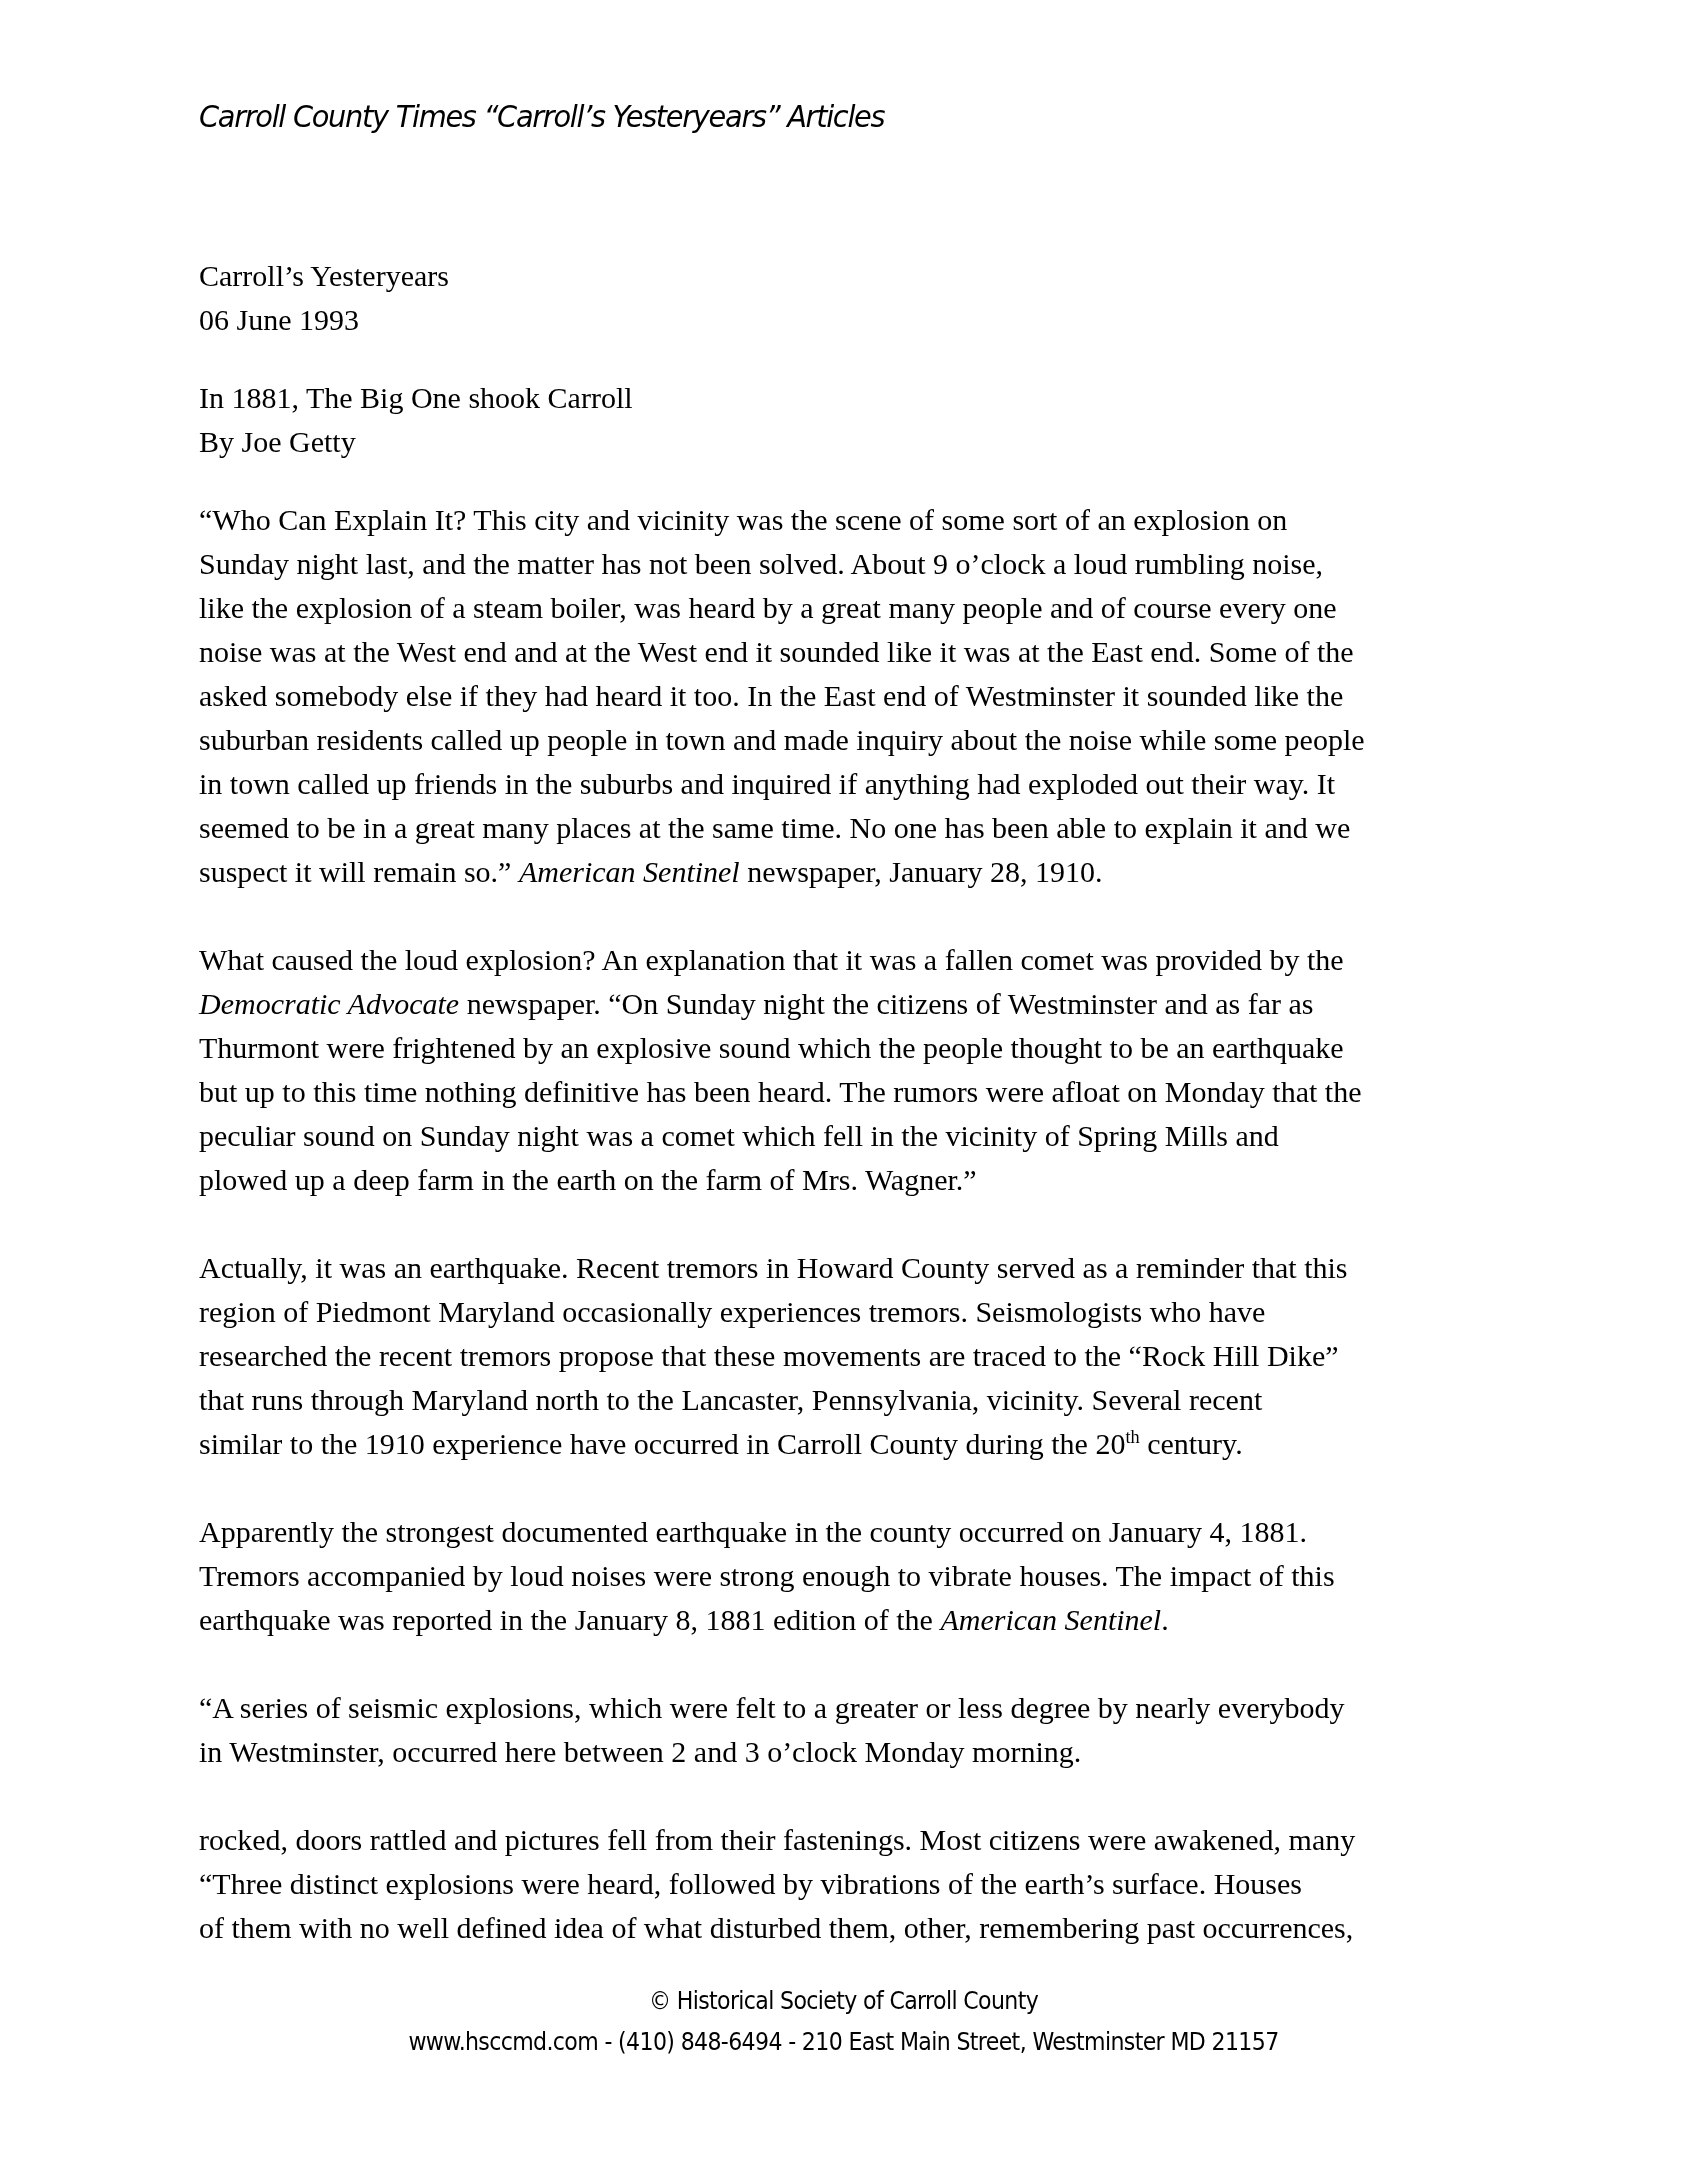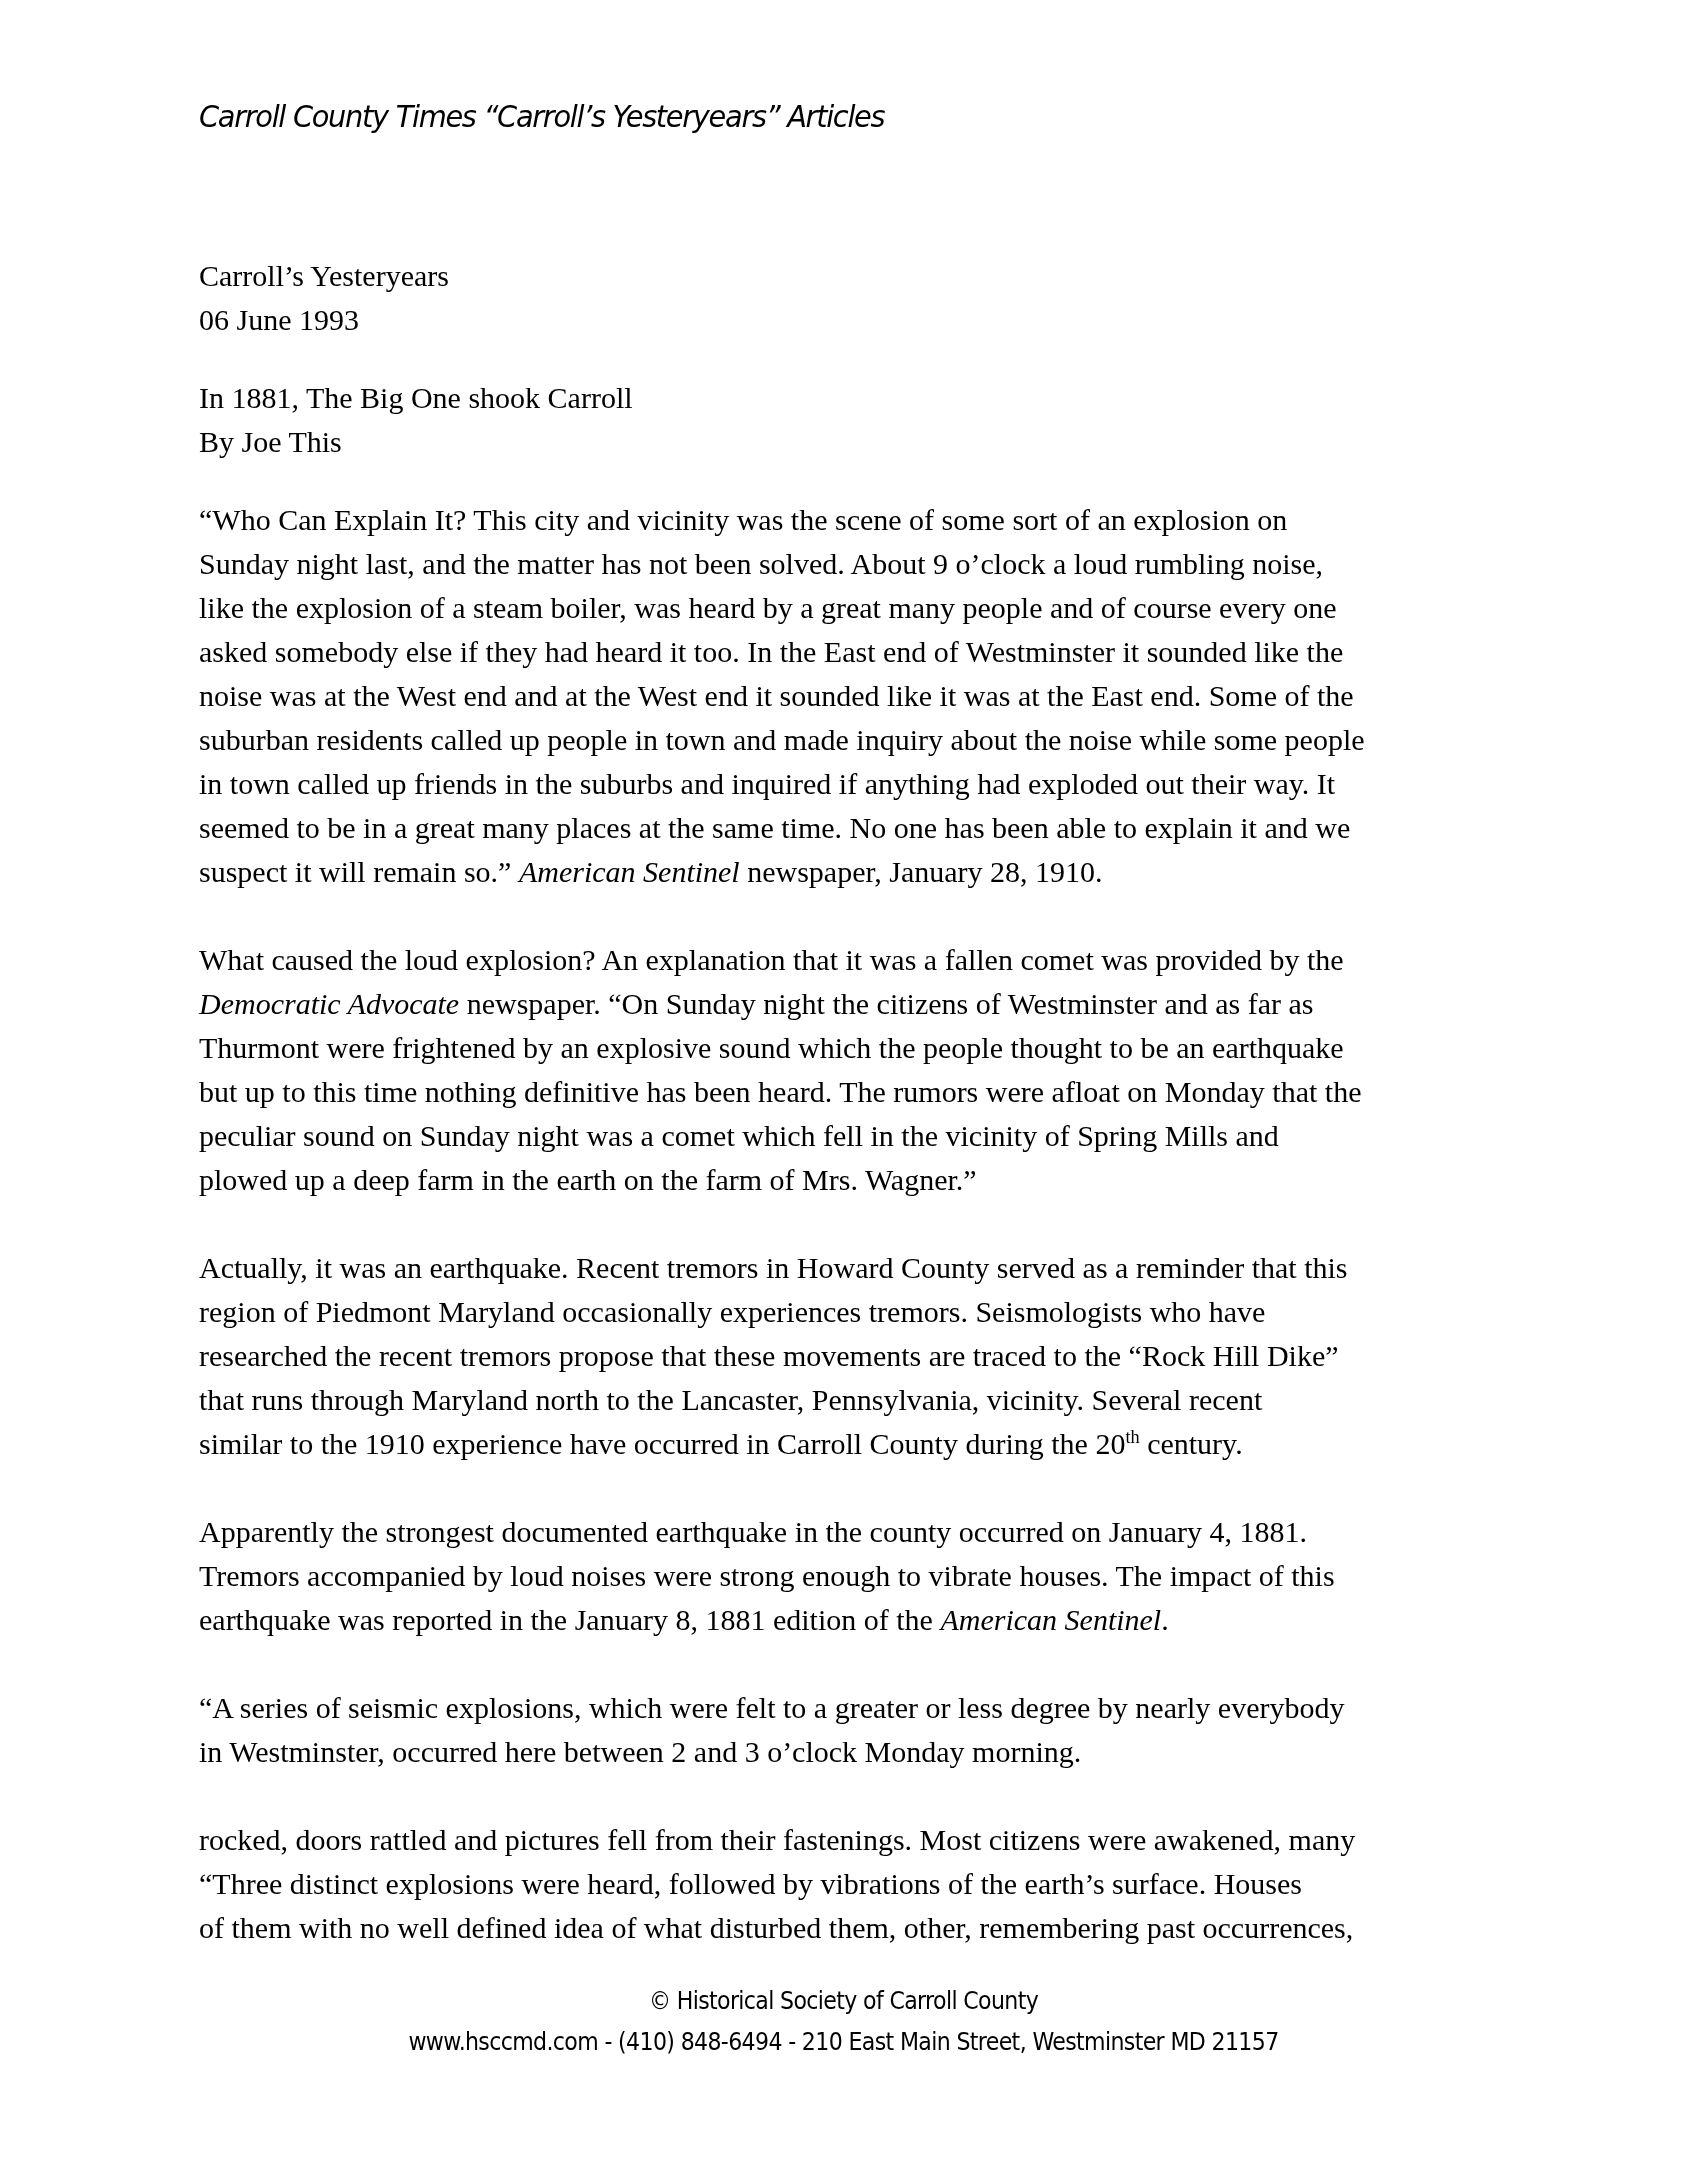--- a/index.html
+++ b/index.html
@@ -68,29 +68,29 @@
 
 <div class="doc-body">
 
   <div class="meta-block">
     <div>Carroll’s Yesteryears</div>
     <div>06 June 1993</div>
   </div>
 
   <div class="meta-block">
     <div>In 1881, The Big One shook Carroll</div>
-    <div>By Joe This</div>
+    <div>By Joe Getty</div>
   </div>
 
   <div class="para">
     <span class="line">“Who Can Explain It? This city and vicinity was the scene of some sort of an explosion on</span>
     <span class="line">Sunday night last, and the matter has not been solved. About 9 o’clock a loud rumbling noise,</span>
     <span class="line">like the explosion of a steam boiler, was heard by a great many people and of course every one</span>
+    <span class="line">noise was at the West end and at the West end it sounded like it was at the East end. Some of the</span>
     <span class="line">asked somebody else if they had heard it too. In the East end of Westminster it sounded like the</span>
-    <span class="line">noise was at the West end and at the West end it sounded like it was at the East end. Some of the</span>
     <span class="line">suburban residents called up people in town and made inquiry about the noise while some people</span>
     <span class="line">in town called up friends in the suburbs and inquired if anything had exploded out their way. It</span>
     <span class="line">seemed to be in a great many places at the same time. No one has been able to explain it and we</span>
     <span class="line"><span>suspect it will remain so.” </span><i>American Sentinel</i><span> newspaper, January 28, 1910.</span></span>
   </div>
 
   <div class="para">
     <span class="line">What caused the loud explosion? An explanation that it was a fallen comet was provided by the</span>
     <span class="line"><i>Democratic Advocate</i><span> newspaper. “On Sunday night the citizens of Westminster and as far as</span></span>
     <span class="line">Thurmont were frightened by an explosive sound which the people thought to be an earthquake</span>

